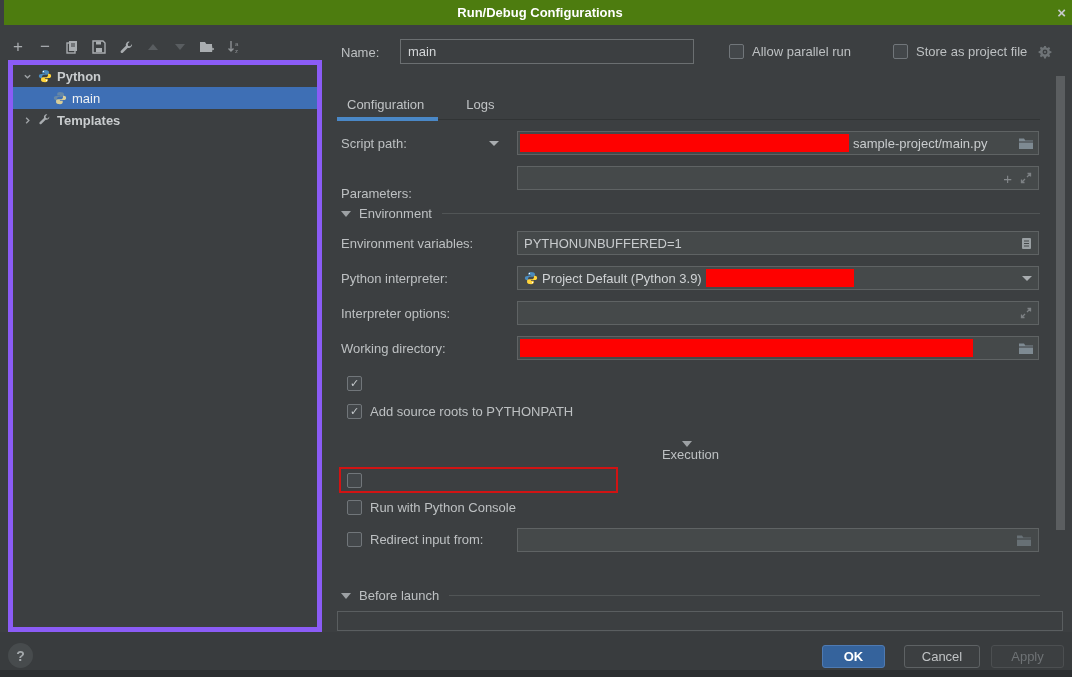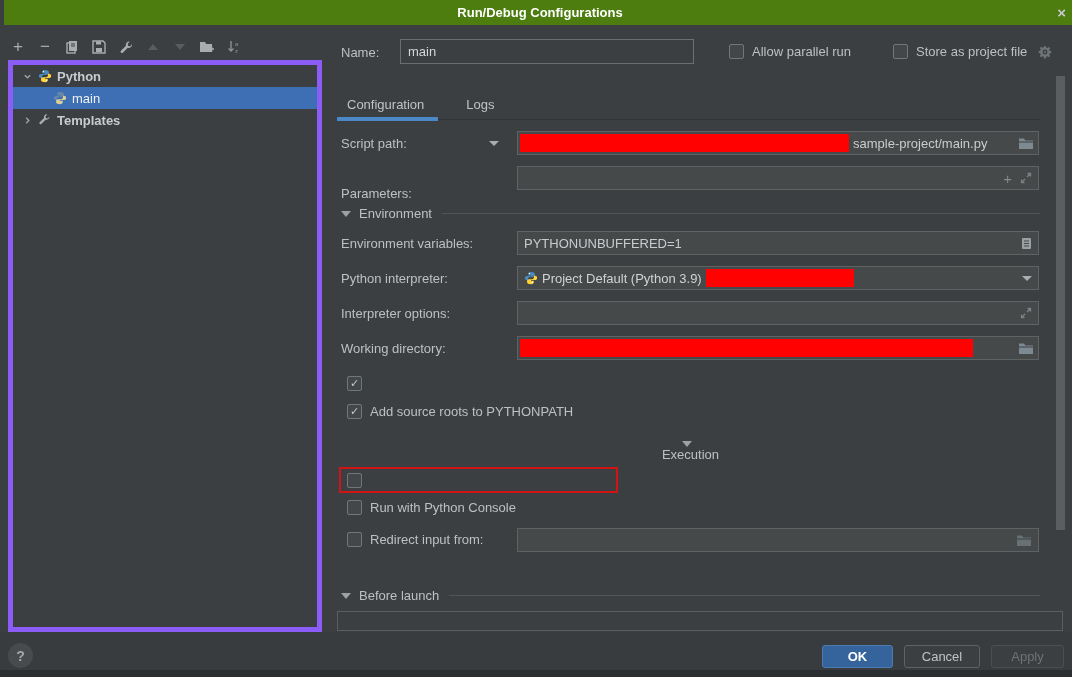--- a/index.html
+++ b/index.html
@@ -342,18 +342,18 @@
   <span class="stri"></span>
   <span>Before launch</span>
   <span class="line"></span>
 </div>
 <div class="bl-box"></div>
 
 <div class="footer"></div>
 <div class="help">
     <span>?</span>
   </div>
-<div class="btn primary" style="left:822px; width:71px;">OK</div>
+<div class="btn primary" style="left:822px; width:63px;">OK</div>
 <div class="btn" style="left:904px; width:76px;">Cancel</div>
 <div class="btn disabled" style="left:991px; width:73px;">Apply</div>
 <div class="bottom-strip"></div>
 
 <div class="scroll-thumb"></div>
 
 </body></html>

